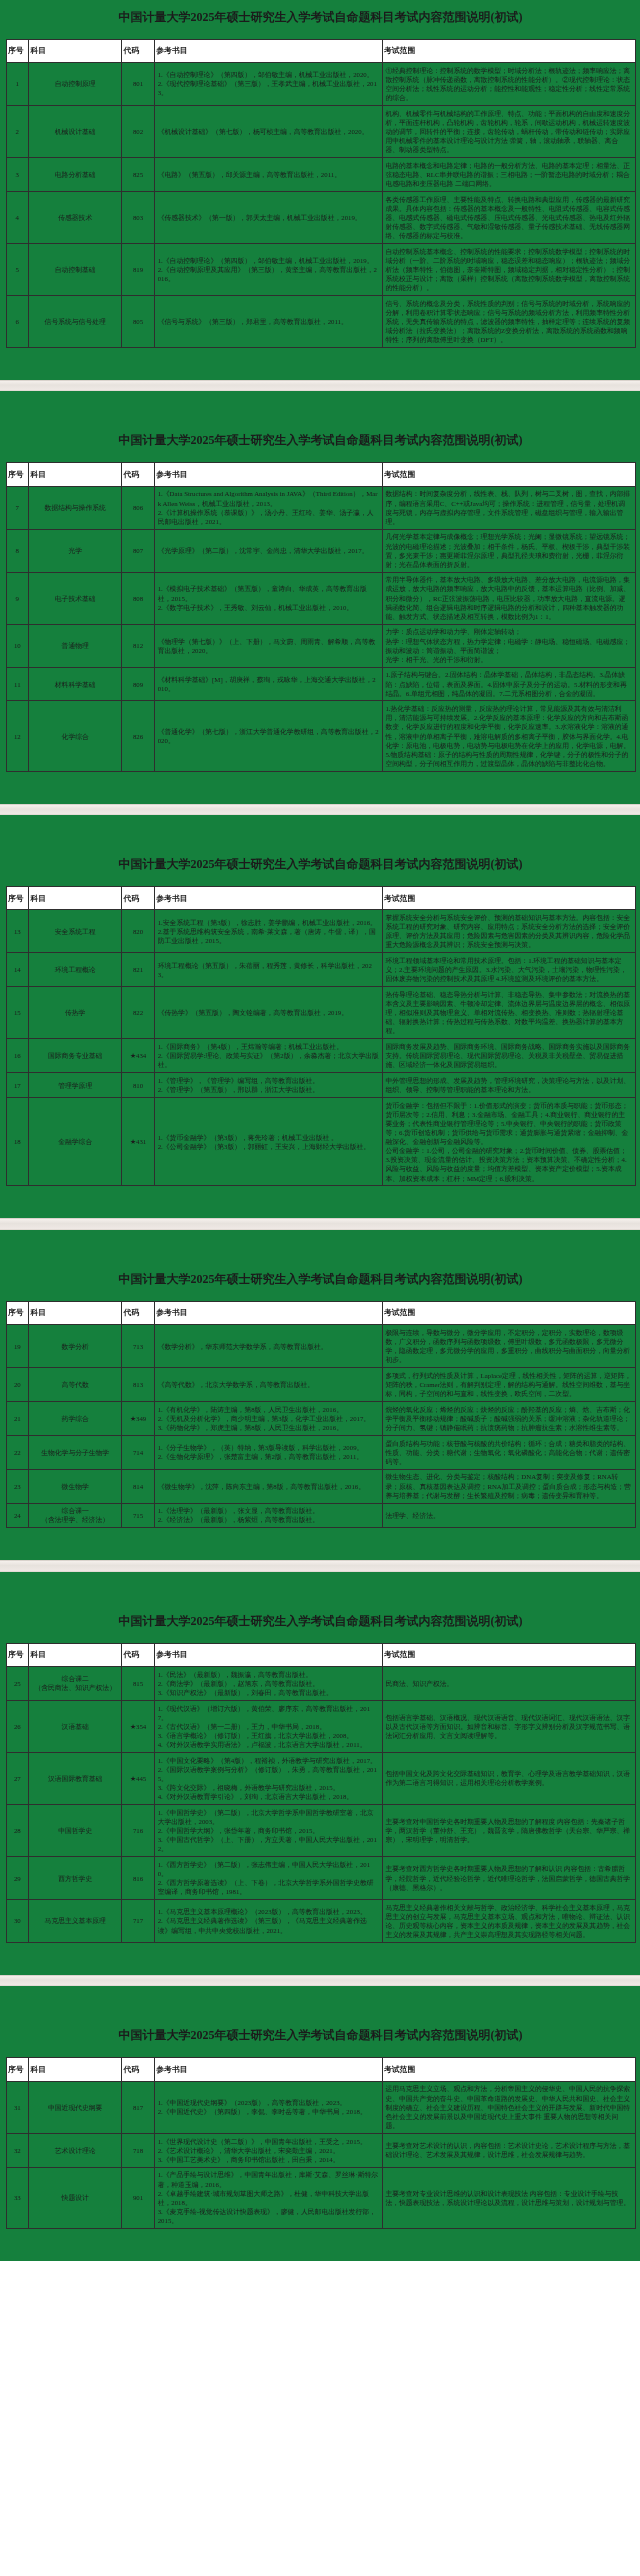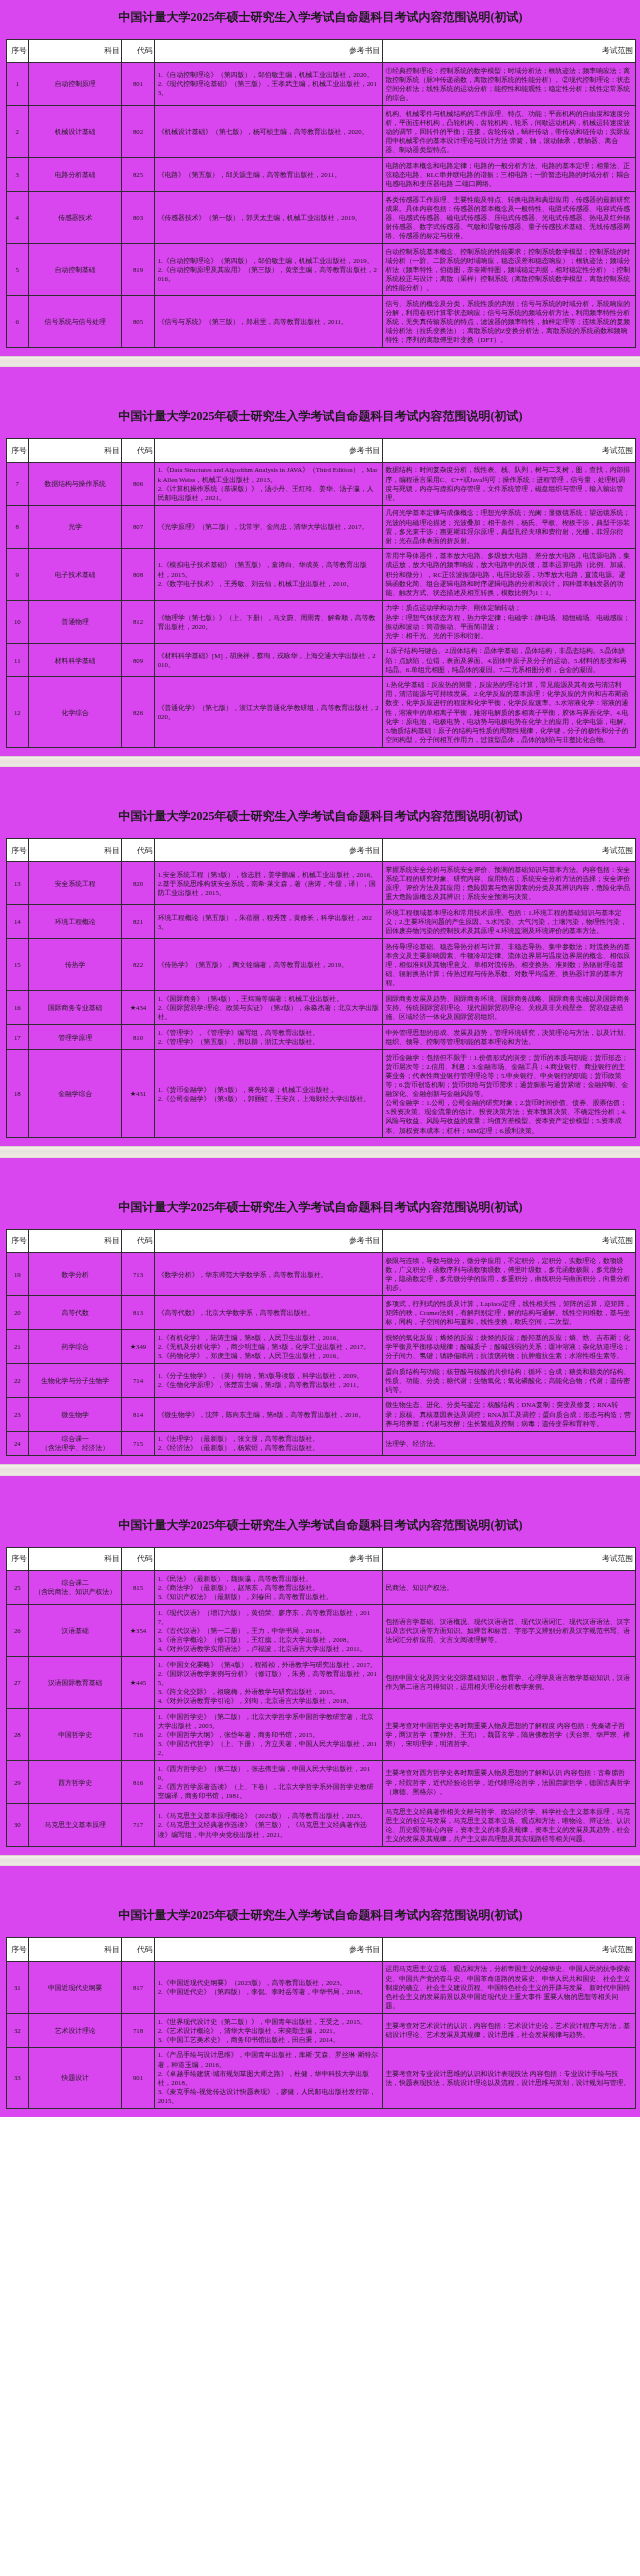--- a/index.html
+++ b/index.html
@@ -2,21 +2,21 @@
 <html style="font-size:11.4px"><head>
 <meta charset="utf-8">
 <style>
   html,body { margin:0; padding:0; }
   body {
     width:641px;
     background:#ffffff;
     font-family:"Liberation Serif","DejaVu Serif",serif;
     color:#1b1b1b;
   }
-  .page { background:#d946ef; padding-bottom:8px; }
+  .page { background:#15803d; padding-bottom:32px; }
   .page.first { padding-top:8.5px; }
   .page:not(.first) { padding-top:41px; }
   .page-title {
     text-align:center;
     font-weight:bold;
     font-size:12px;
     margin:0 0 13px 0;
     font-family:"Liberation Serif","DejaVu Serif",serif;
   }
   table.subjects {
@@ -25,23 +25,23 @@
     border-collapse:collapse;
     table-layout:fixed;
     border:1.4px solid #1a1a1a;
   }
   table.subjects th, table.subjects td {
     border:0.7px solid #2e2e2e;
     vertical-align:middle;
   }
   table.subjects th {
     font-size:7.8px;
-    font-weight:normal;
+    font-weight:bold;
     padding:5.7px 1.4px;
-    text-align:right;
+    text-align:left;
     background:#ffffff;
   }
   table.subjects td {
     font-size:6.8px;
     line-height:1.34;
     padding:2.8px 2.8px;
     white-space:pre-line;
     word-break:break-all;
   }
   td.c-no, td.c-code { text-align:center; }

